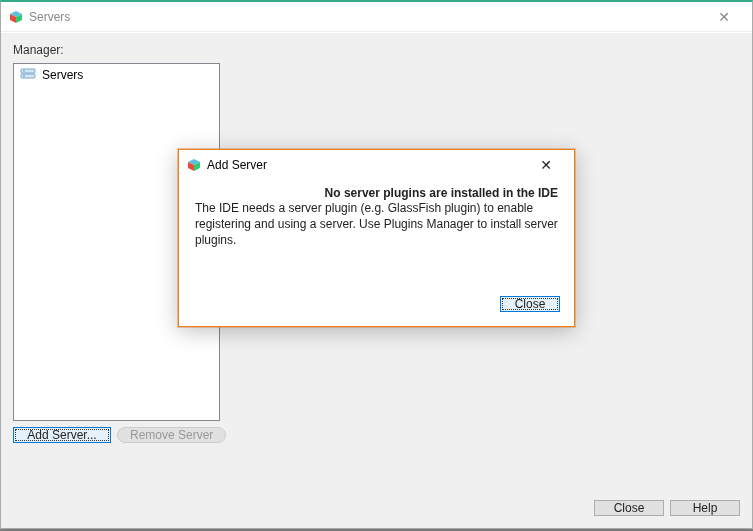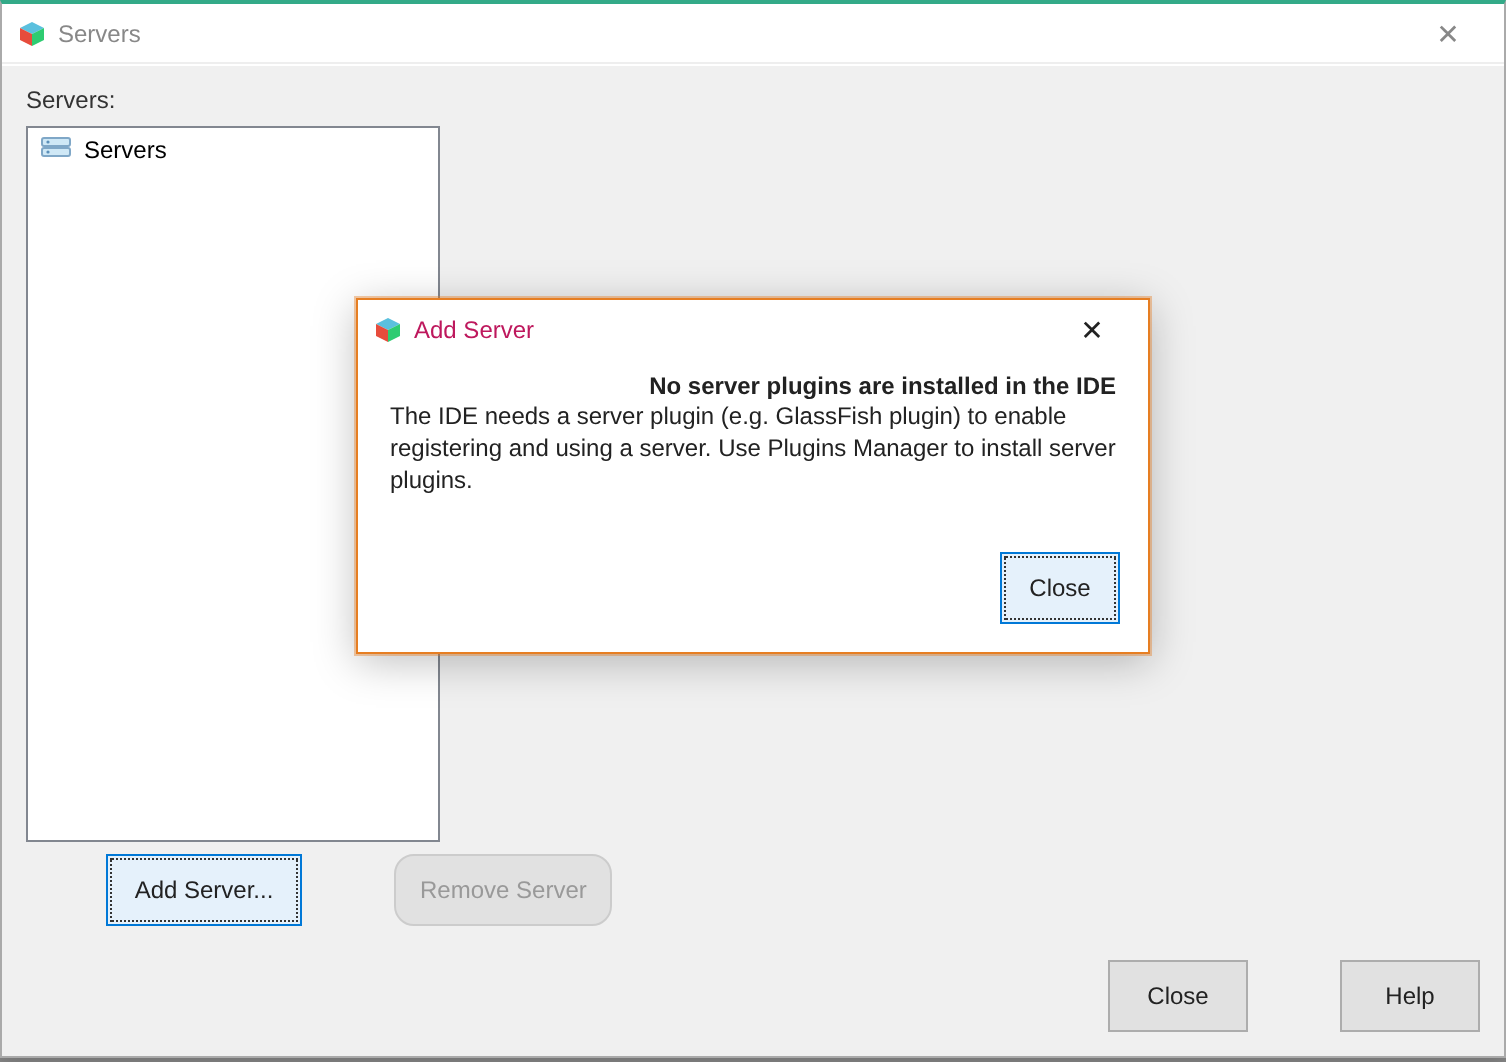--- a/index.html
+++ b/index.html
@@ -71,28 +71,27 @@
     display: flex;
     align-items: center;
     padding: 4px 6px;
     gap: 6px;
   }
   .tree-icon {
     width: 16px; height: 14px;
   }
   .tree-icon svg { width: 16px; height: 14px; display:block; }
   .btn {
-    height: 36px;
+    height: 16px;
     padding: 0 12px;
     background: #e1e1e1;
     border: 1px solid #adadad;
     font: inherit;
     color: #222;
     min-width: 70px;
-    margin-left: 40px;
   }
   .btn:disabled {
     color: #999;
     border-color: #ccc;
     border-radius: 10px;
   }
   .btn.focus {
     border: 1px solid #0078d7;
     outline: 1px dotted #333;
     outline-offset: -3px;
@@ -113,21 +112,21 @@
     gap: 6px;
   }
   
   .modal {
     left: 178px; top: 149px;
     width: 397px; height: 178px;
     border: 1px solid #e67e22;
     box-shadow: 0 0 0 1px rgba(230,126,34,0.4), 0 4px 20px rgba(0,0,0,0.25);
   }
   .modal .titlebar { border-bottom: none; }
-  .modal .titlebar .title-text { color: #be185d; }
+  .modal .titlebar .title-text { color: #000000; }
   .modal-body {
     padding: 6px 16px 10px 16px;
   }
   .modal-body .msg-title {
     font-weight: 600;
     color: #222;
     margin-bottom: 0;
     text-align: right;
   }
   .modal-body .msg-text {
@@ -156,21 +155,21 @@
         </svg>
     </span>
     <span class="title-text">Servers</span>
     <span class="spacer"></span>
     <div class="winbtn">
         <span class="close-x">✕</span>
       </div>
   </div>
 
   <div class="body-area">
-    <div class="servers-label">Servers:</div>
+    <div class="servers-label">Manager:</div>
 
     <div class="tree-box">
       <div class="tree-item">
         <span class="tree-icon">
           <svg viewBox="0 0 16 14">
             <rect x="1" y="1" width="14" height="4" rx="1" fill="#cfe8f6" stroke="#7fa7c7"></rect>
             <rect x="1" y="6" width="14" height="4" rx="1" fill="#cfe8f6" stroke="#7fa7c7"></rect>
             <circle cx="4" cy="3" r="0.8" fill="#5b8fb9"></circle>
             <circle cx="4" cy="8" r="0.8" fill="#5b8fb9"></circle>
           </svg>

